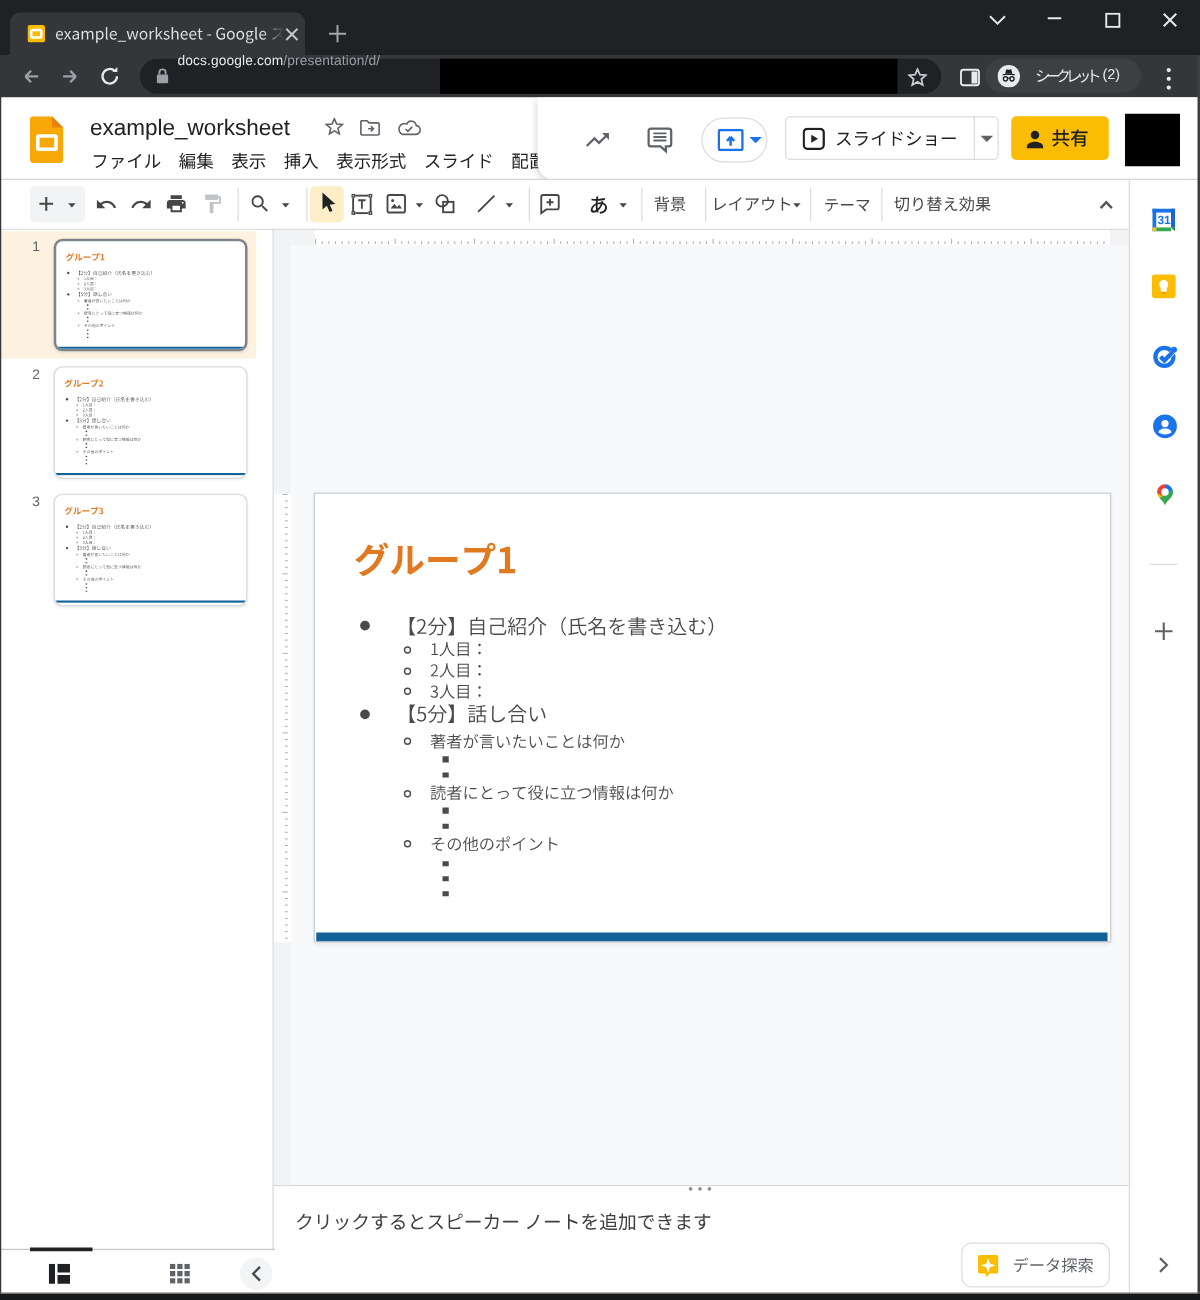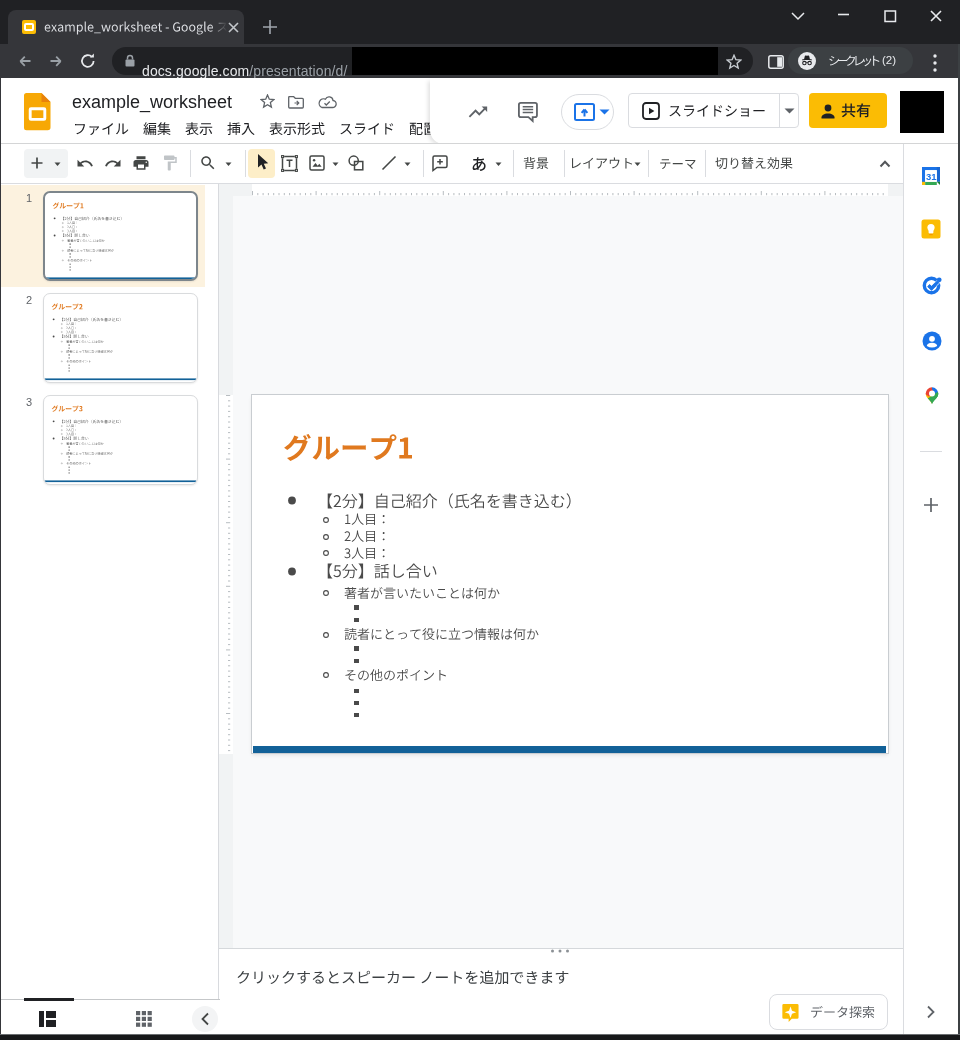--- a/index.html
+++ b/index.html
@@ -43,21 +43,21 @@
   </svg>
 <svg style="position:absolute;left:79px;top:52px;" width="18" height="18" viewBox="0 0 18 18">
     <path d="M14.6 9 a5.8 5.8 0 1 1 -1.7 -4.1" stroke="#e8eaed" stroke-width="1.8" fill="none"></path>
     <path d="M14.9 1.6 V5.6 H10.9 Z" fill="#e8eaed"></path>
   </svg>
 <div style="position:absolute;left:112px;top:47px;width:641px;height:28px;background:#202124;border-radius:14px;"></div>
 <svg style="position:absolute;left:124px;top:54px;" width="12" height="14" viewBox="0 0 12 14">
     <rect x="1.5" y="5.5" width="9" height="7" rx="1" fill="#9aa0a6"></rect>
     <path d="M3.5 5.5 V4 a2.5 2.5 0 0 1 5 0 V5.5" stroke="#9aa0a6" stroke-width="1.5" fill="none"></path>
   </svg>
-<div style="position:absolute;left:142px;top:57px;height:28px;line-height:28px;font-size:14px;color:#e8eaed;letter-spacing:0.1px;">docs.google.com<span style="color:#9aa0a6">/presentation/d/</span></div>
+<div style="position:absolute;left:142px;top:35px;height:28px;line-height:28px;font-size:11px;color:#e8eaed;letter-spacing:0.1px;">docs.google.com<span style="color:#9aa0a6">/presentation/d/</span></div>
 <div style="position:absolute;left:352px;top:47px;width:366px;height:28px;background:#000;"></div>
 <svg style="position:absolute;left:726px;top:54px;" width="16" height="16" viewBox="0 0 16 16">
     <path d="M8 1.3 L9.9 5.7 14.7 6.1 11.1 9.3 12.2 14 8 11.5 3.8 14 4.9 9.3 1.3 6.1 6.1 5.7 Z" fill="none" stroke="#c7ccd1" stroke-width="1.4"></path>
   </svg>
 <svg style="position:absolute;left:768px;top:54px;" width="16" height="16" viewBox="0 0 16 16">
     <rect x="0.8" y="1.8" width="14.4" height="12.4" rx="2" fill="none" stroke="#e8eaed" stroke-width="1.5"></rect>
     <rect x="9.2" y="3.2" width="4.8" height="9.6" fill="#e8eaed"></rect>
   </svg>
 <div style="position:absolute;left:788px;top:47px;width:125px;height:27px;background:#3c4043;border-radius:13.5px;"></div>
 <svg style="position:absolute;left:798px;top:52px;" width="18" height="18" viewBox="0 0 18 18">

